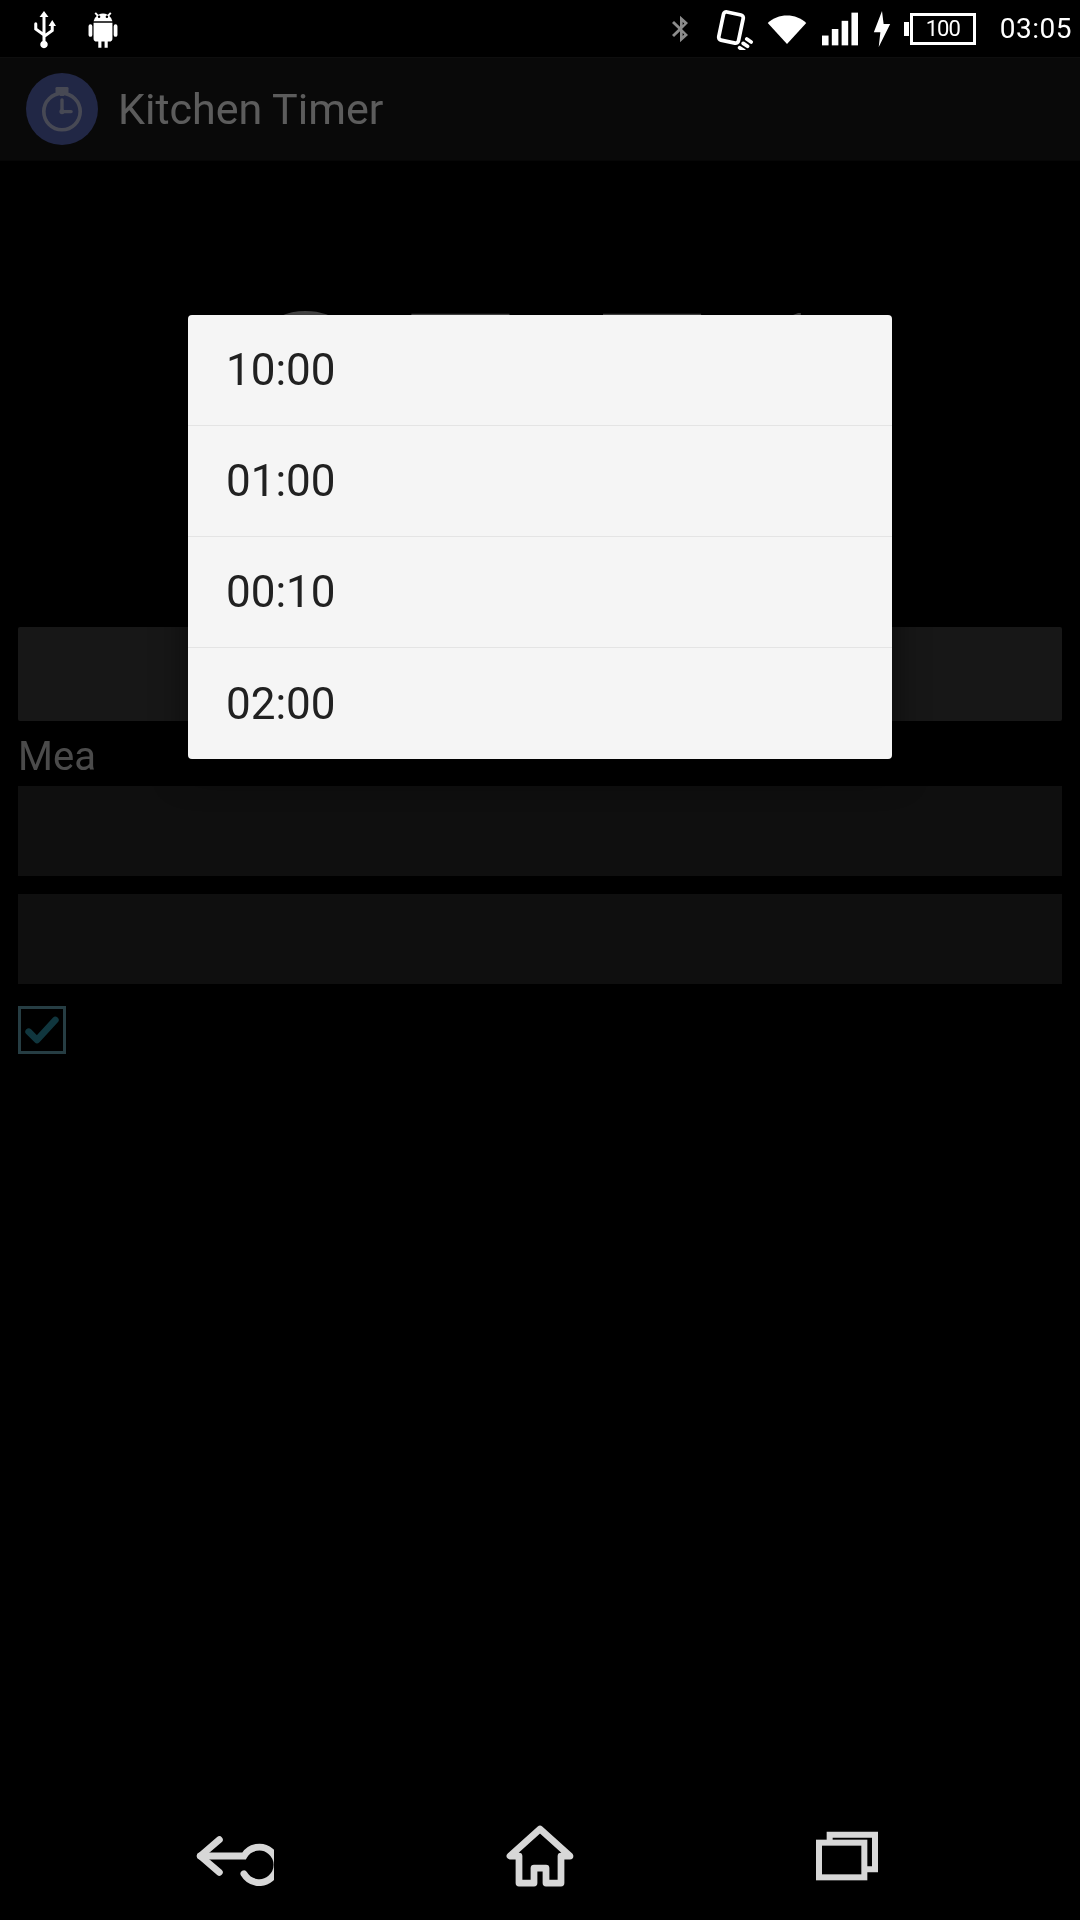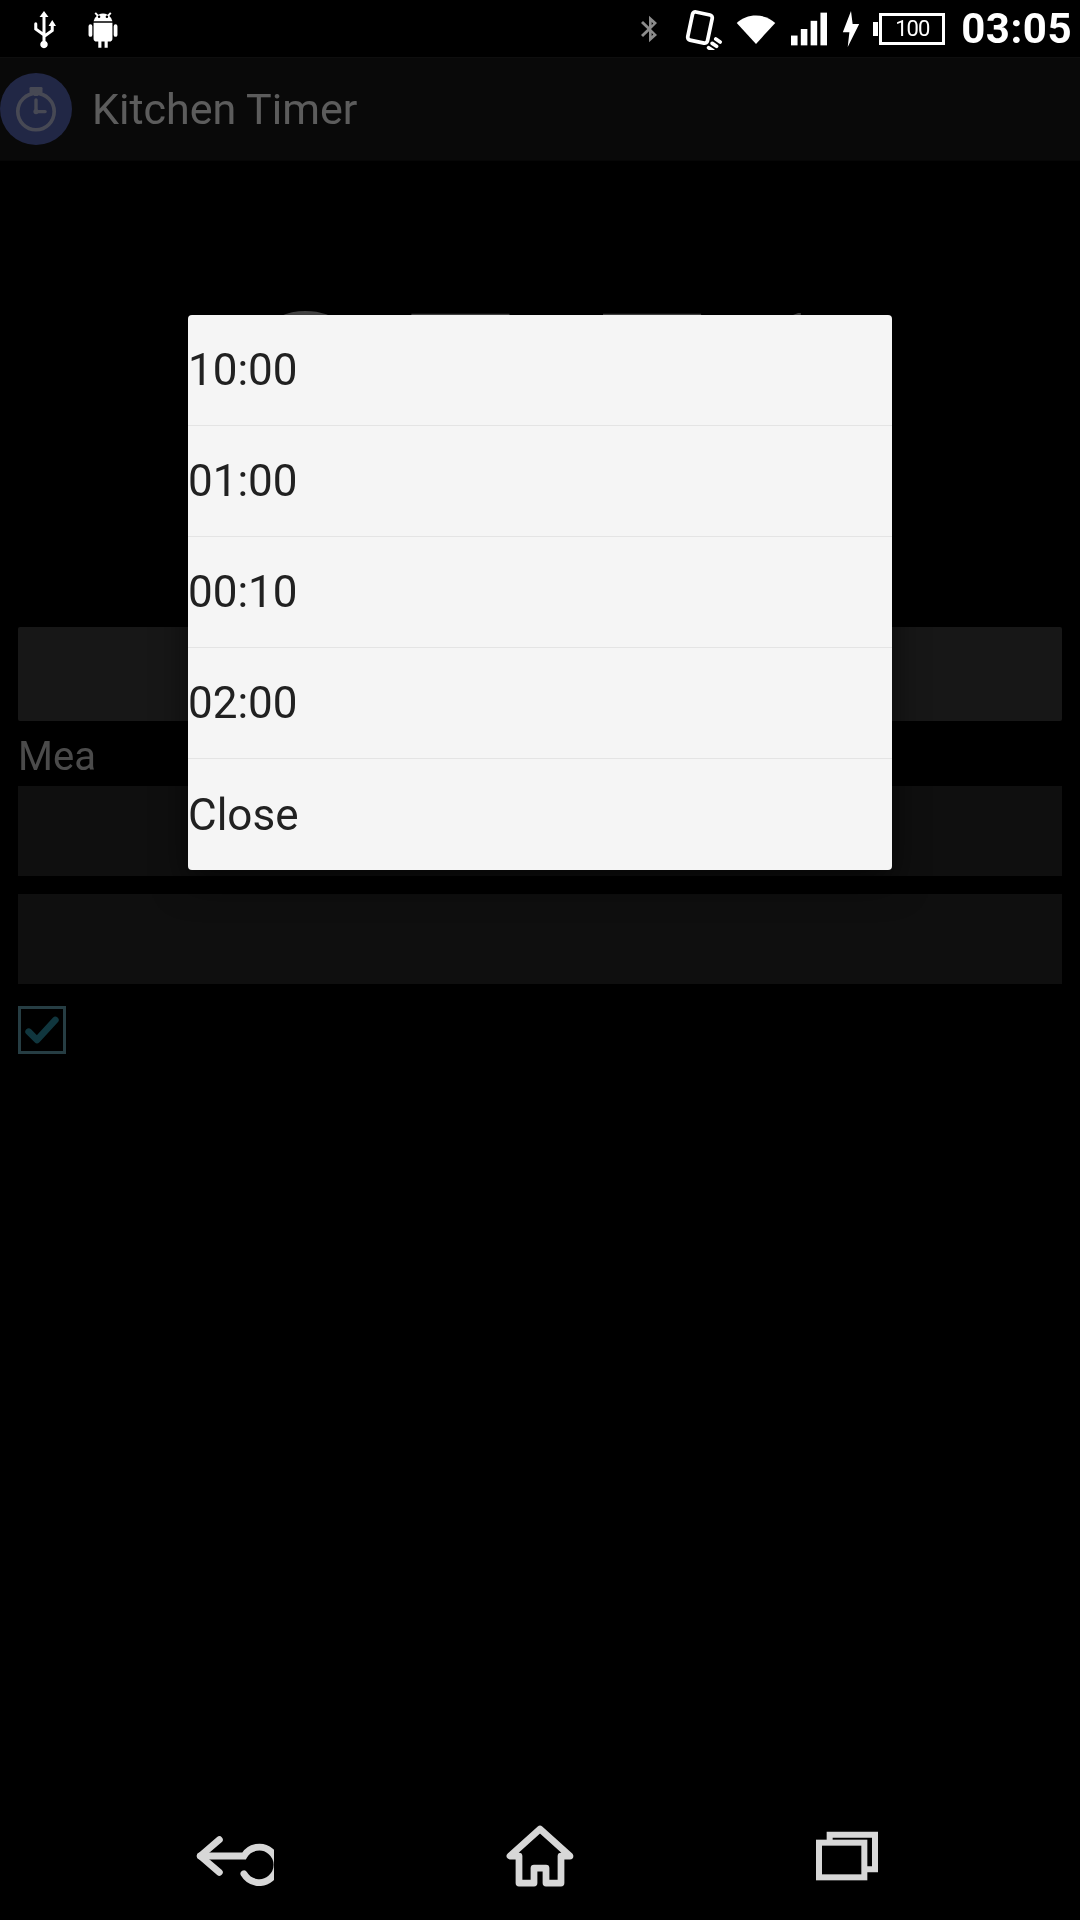--- a/index.html
+++ b/index.html
@@ -36,24 +36,24 @@
       display: flex;
       align-items: center;
       gap: 12px;
     }
     .status-icon {
       display: inline-flex;
       align-items: center;
       justify-content: center;
     }
     .status-time {
-      font-size: 42px;
-      font-weight: 700;
+      font-size: 28px;
+      font-weight: 400;
       letter-spacing: 0.5px;
-      margin-left: 4px;
+      margin-left: 12px;
     }
     .battery-box {
       display: flex;
       align-items: center;
     }
     .battery-rect {
       display: inline-flex;
       align-items: center;
       justify-content: center;
       border: 3px solid #fff;
@@ -85,20 +85,21 @@
       position: relative;
     }
     
     .action-bar {
       height: 104px;
       background: #181818;
       border-top: 1px solid #272727;
       border-bottom: 1px solid #111;
       display: flex;
       align-items: center;
+      padding-left: 26px;
       gap: 20px;
     }
     .app-icon {
       width: 72px;
       height: 72px;
       border-radius: 50%;
       background: #5c6bc0;
       display: flex;
       align-items: center;
       justify-content: center;
@@ -174,20 +175,21 @@
       width: 704px;
       background: #f5f5f5;
       border-radius: 4px;
       box-shadow: 0 12px 34px rgba(0,0,0,0.6);
       overflow: hidden;
     }
     .dialog-item {
       height: 111px;
       display: flex;
       align-items: center;
+      padding-left: 38px;
       font-size: 44px;
       color: #212121;
       border-bottom: 1px solid #e4e4e4;
       font-weight: 400;
     }
     .dialog-item:last-child {
       border-bottom: none;
     }
     
     .nav-bar {
@@ -294,21 +296,20 @@
     </div>
   </div>
 </div>
 
 <div class="dialog-overlay">
   <div class="dialog">
     <div class="dialog-item">10:00</div>
     <div class="dialog-item">01:00</div>
     <div class="dialog-item">00:10</div>
     <div class="dialog-item">02:00</div>
-    <div class="dialog-item">Close</div>
   </div>
 </div>
 
 <div class="nav-bar">
   <div class="nav-btn">
     <svg width="82" height="60" viewBox="0 0 60 44" fill="none">
       <path d="M20 10 L6 22 L20 34" stroke="#d7d7d7" stroke-width="5" stroke-linecap="round" stroke-linejoin="round"></path>
       <path d="M6 22 H38 A13 13 0 1 1 38 35" stroke="#d7d7d7" stroke-width="5" fill="none" stroke-linecap="round"></path>
     </svg>
   </div>

